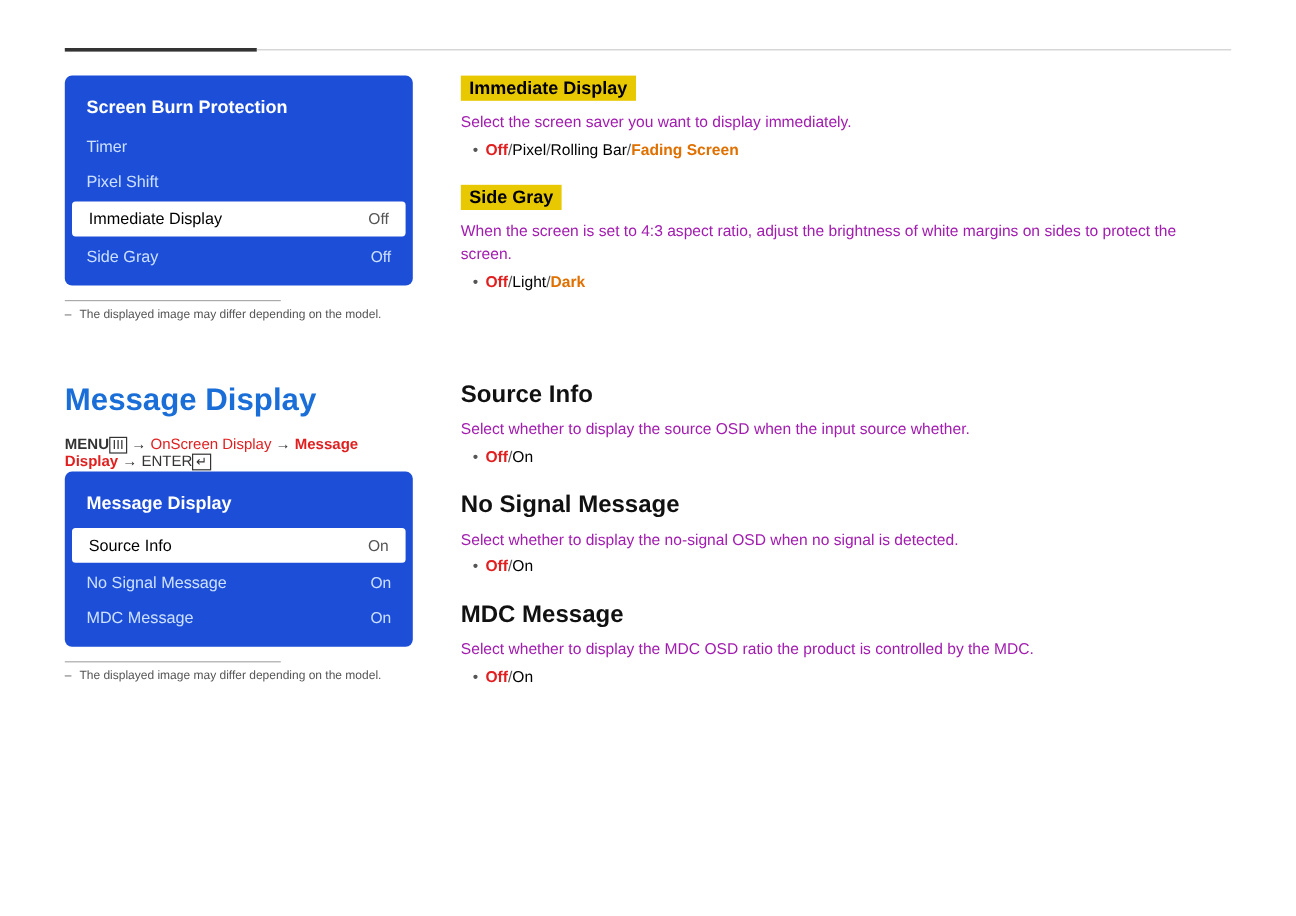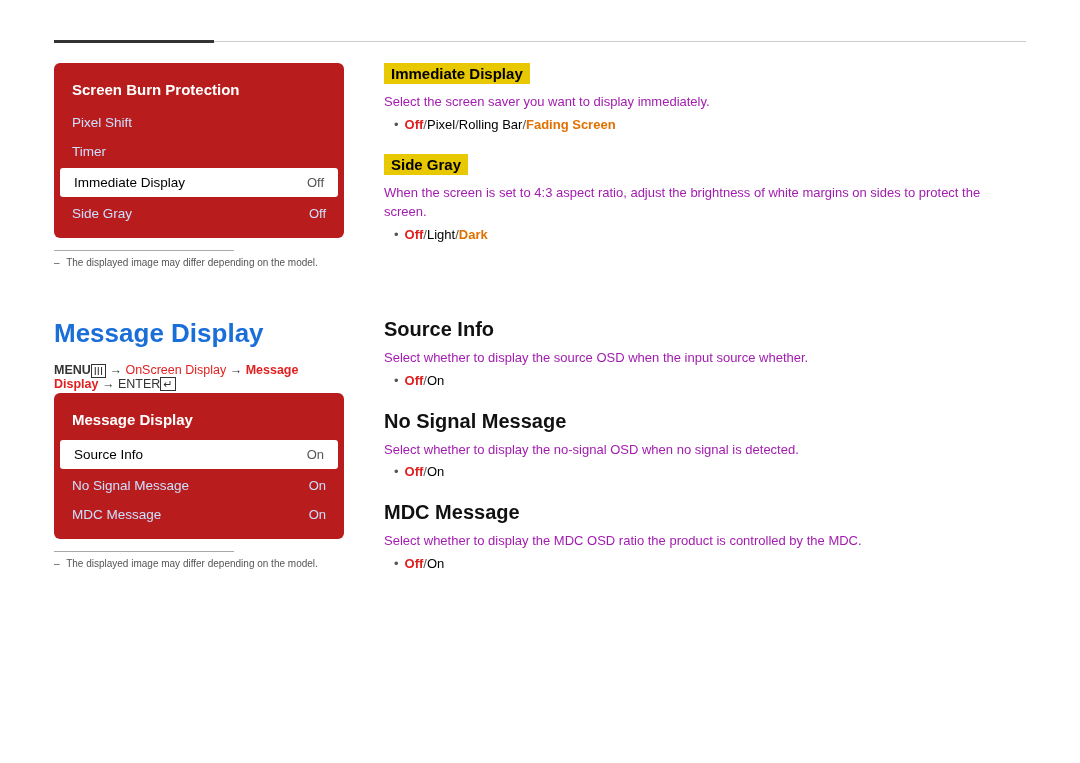--- a/index.html
+++ b/index.html
@@ -42,21 +42,21 @@
     .left-col {
       width: 290px;
       flex-shrink: 0;
     }
     .right-col {
       flex: 1;
     }
 
     
     .menu-box {
-      background: #b91c1c;
+      background: #1d4ed8;
       border-radius: 6px;
       overflow: hidden;
       padding: 10px 0 10px 0;
     }
     .menu-box-title {
       color: #fff;
       font-size: 15px;
       font-weight: bold;
       padding: 8px 18px 10px 18px;
     }
@@ -171,24 +171,24 @@
   </div>
 
   <div class="two-col">
 
     <div class="left-col">
       <div class="menu-box">
         <div class="menu-box-title">Screen Burn Protection</div>
 
         <div id="section1-menu-items">
             <div class="menu-item">
+              <span>Timer</span>
+            </div>
+            <div class="menu-item">
               <span>Pixel Shift</span>
-            </div>
-            <div class="menu-item">
-              <span>Timer</span>
             </div>
             <div class="menu-item selected">
               <span>Immediate Display</span>
               <span class="value">Off</span>
             </div>
             <div class="menu-item">
               <span>Side Gray</span>
               <span class="value">Off</span>
             </div>
           </div>

